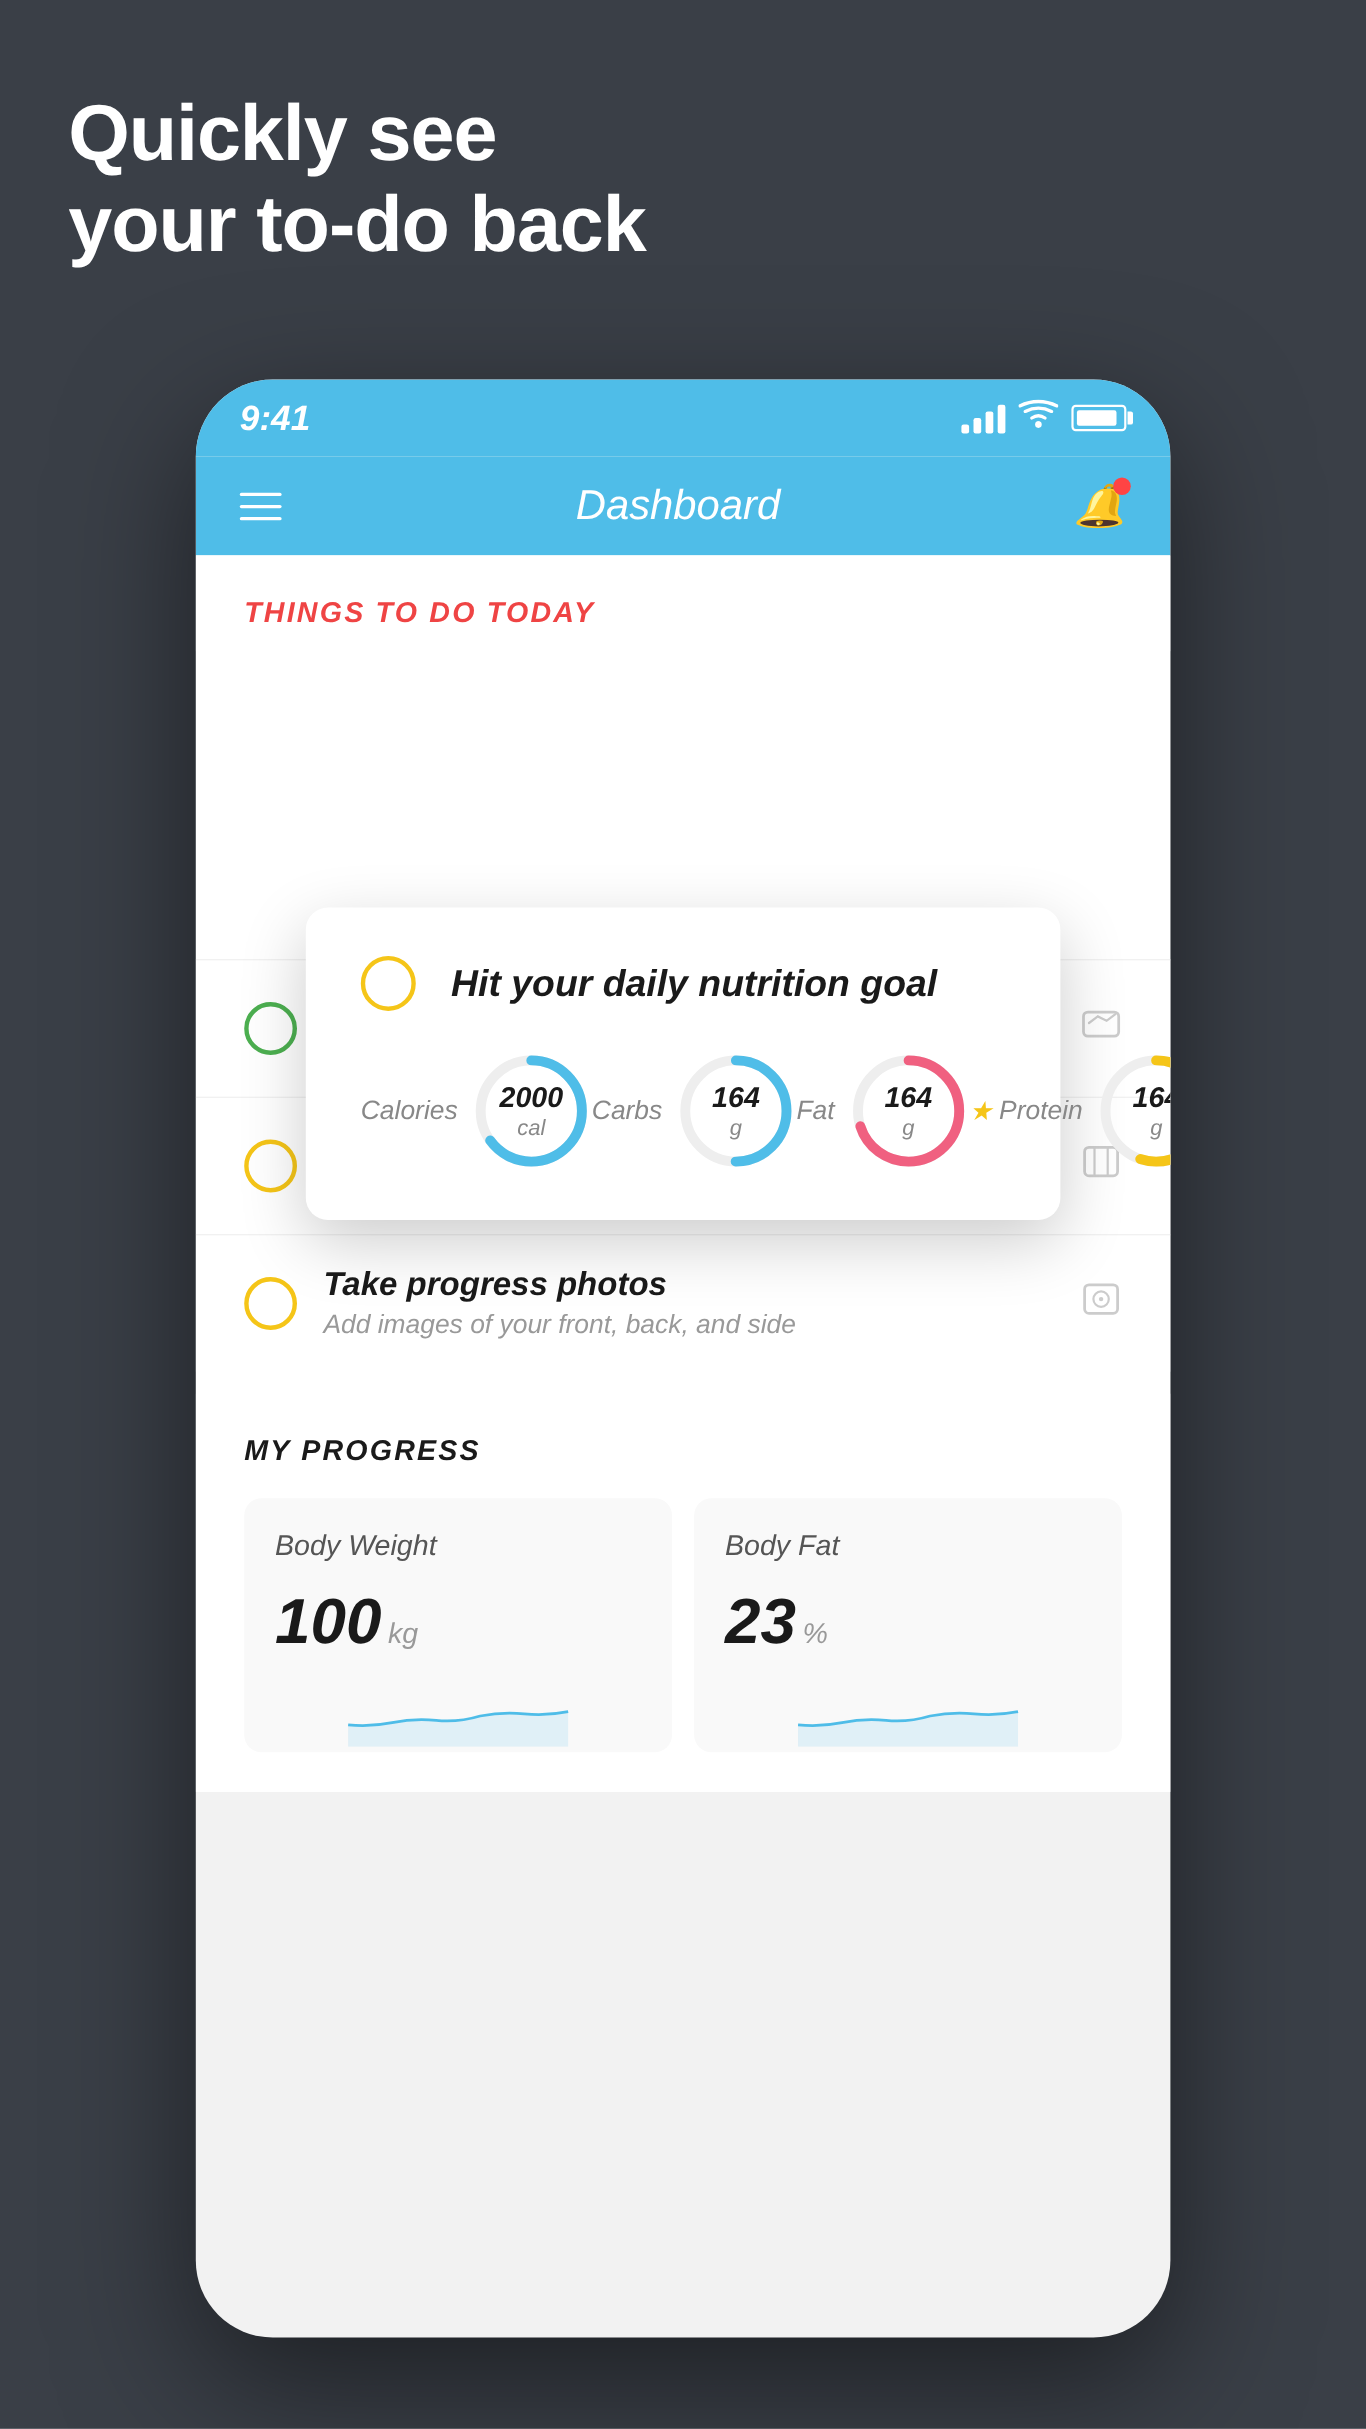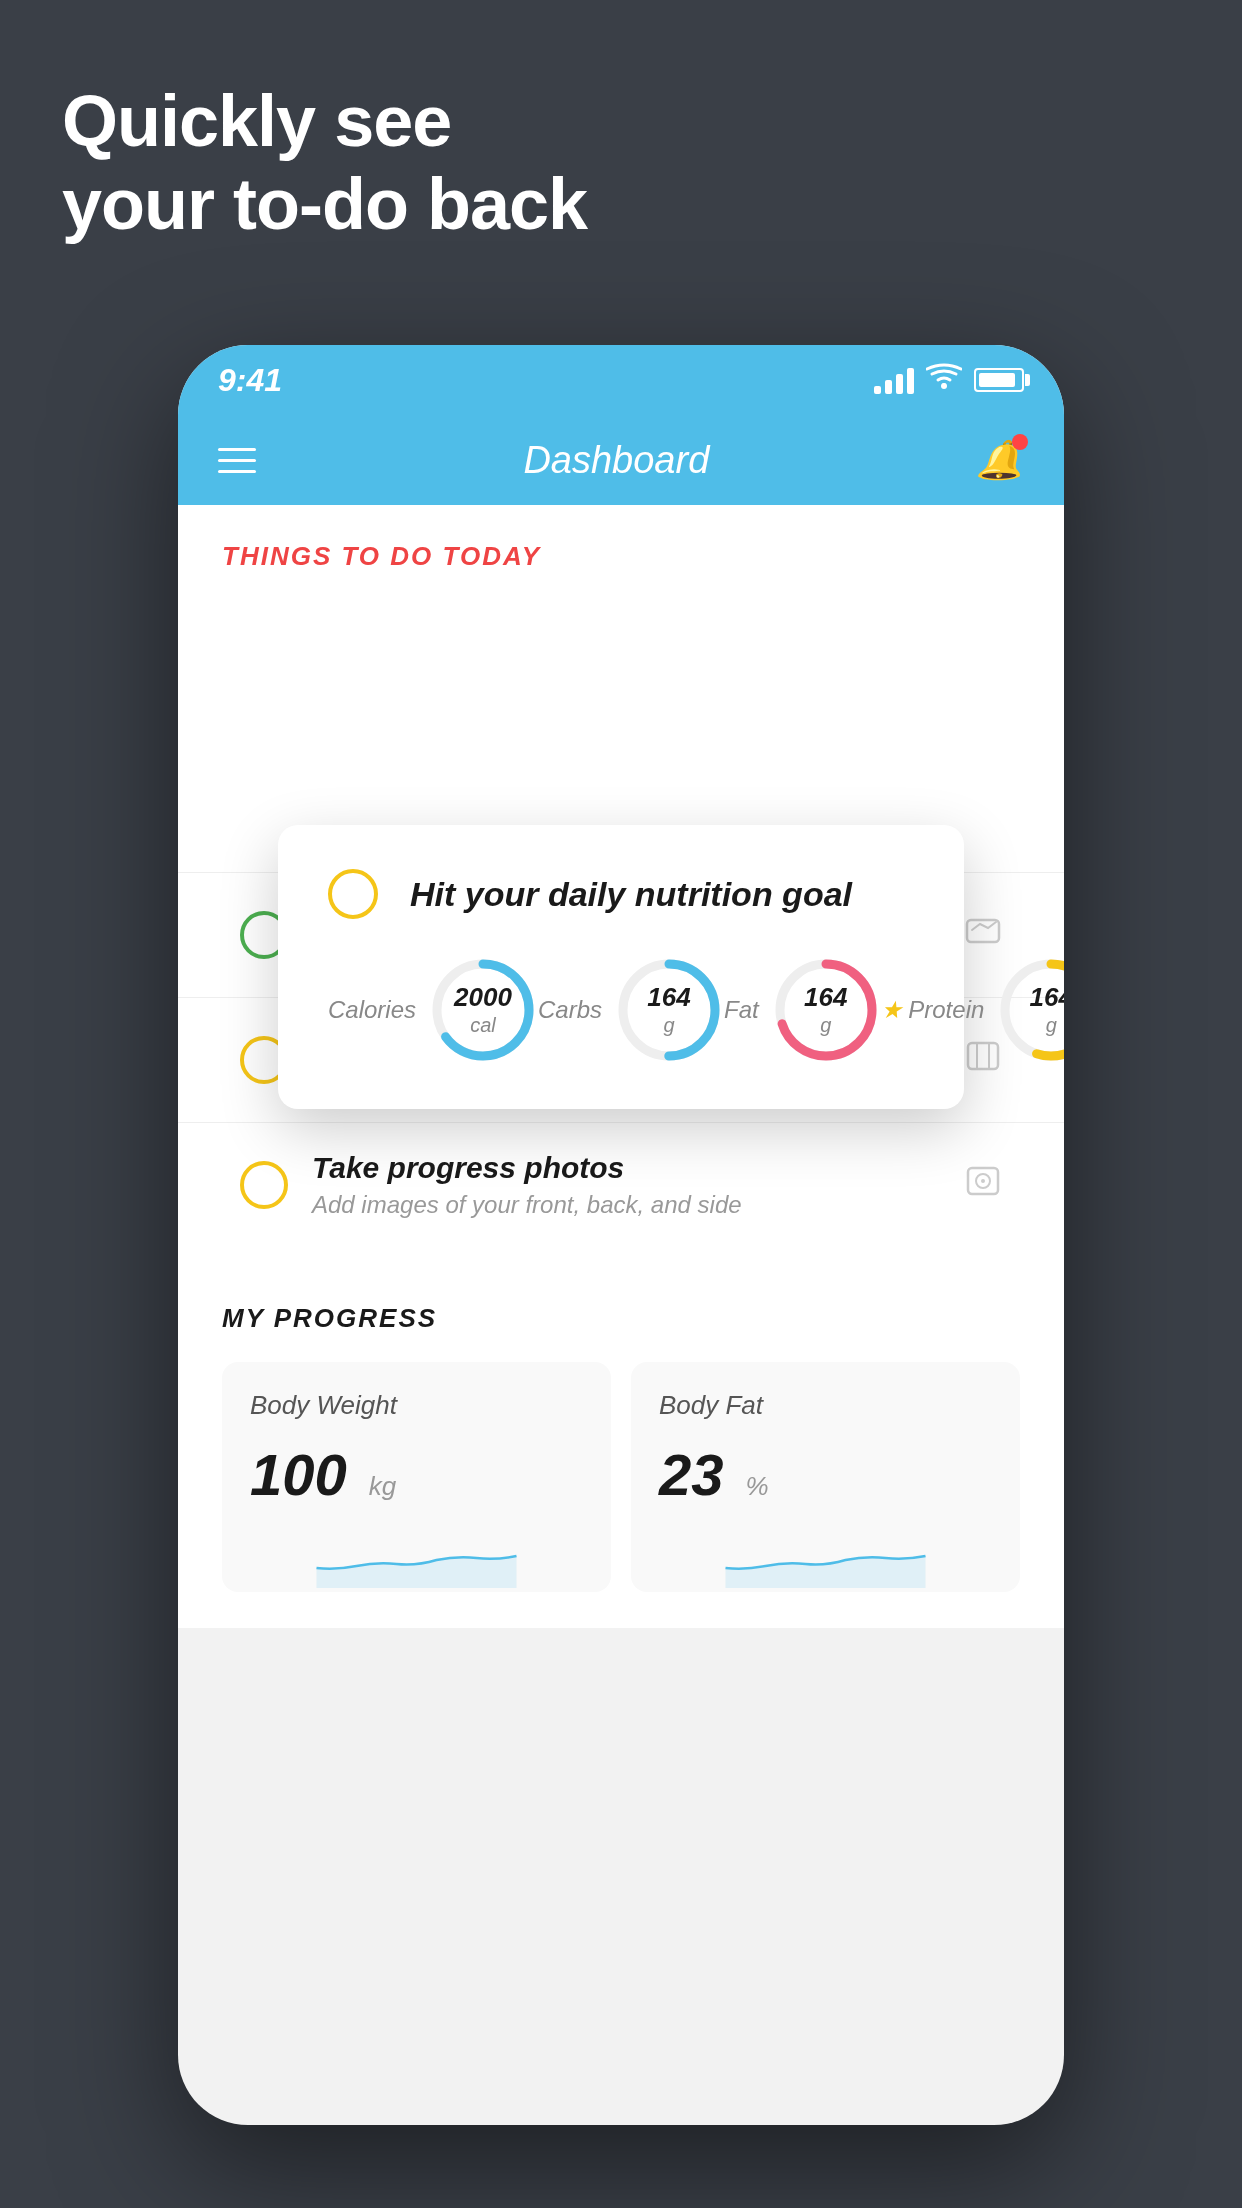--- a/index.html
+++ b/index.html
@@ -243,21 +243,21 @@
     }
 
     
     .todo-list {
       background: white;
       margin-top: 280px;
     }
     .todo-item {
       display: flex;
       align-items: center;
-      padding: 28px 62px;
+      padding: 28px 44px;
       border-top: 1px solid #eee;
       gap: 24px;
     }
     .todo-text {
       flex: 1;
     }
     .todo-title {
       font-size: 30px;
       font-weight: 600;
       color: #1a1a1a;
@@ -297,21 +297,21 @@
       overflow: hidden;
     }
     .progress-card-title {
       font-size: 26px;
       color: #555;
       margin-bottom: 20px;
     }
     .progress-value-row {
       display: flex;
       align-items: baseline;
-      gap: 22px;
+      gap: 6px;
       margin-bottom: 20px;
     }
     .progress-value {
       font-size: 58px;
       font-weight: 700;
       color: #1a1a1a;
     }
     .progress-unit {
       font-size: 26px;
       color: #999;

